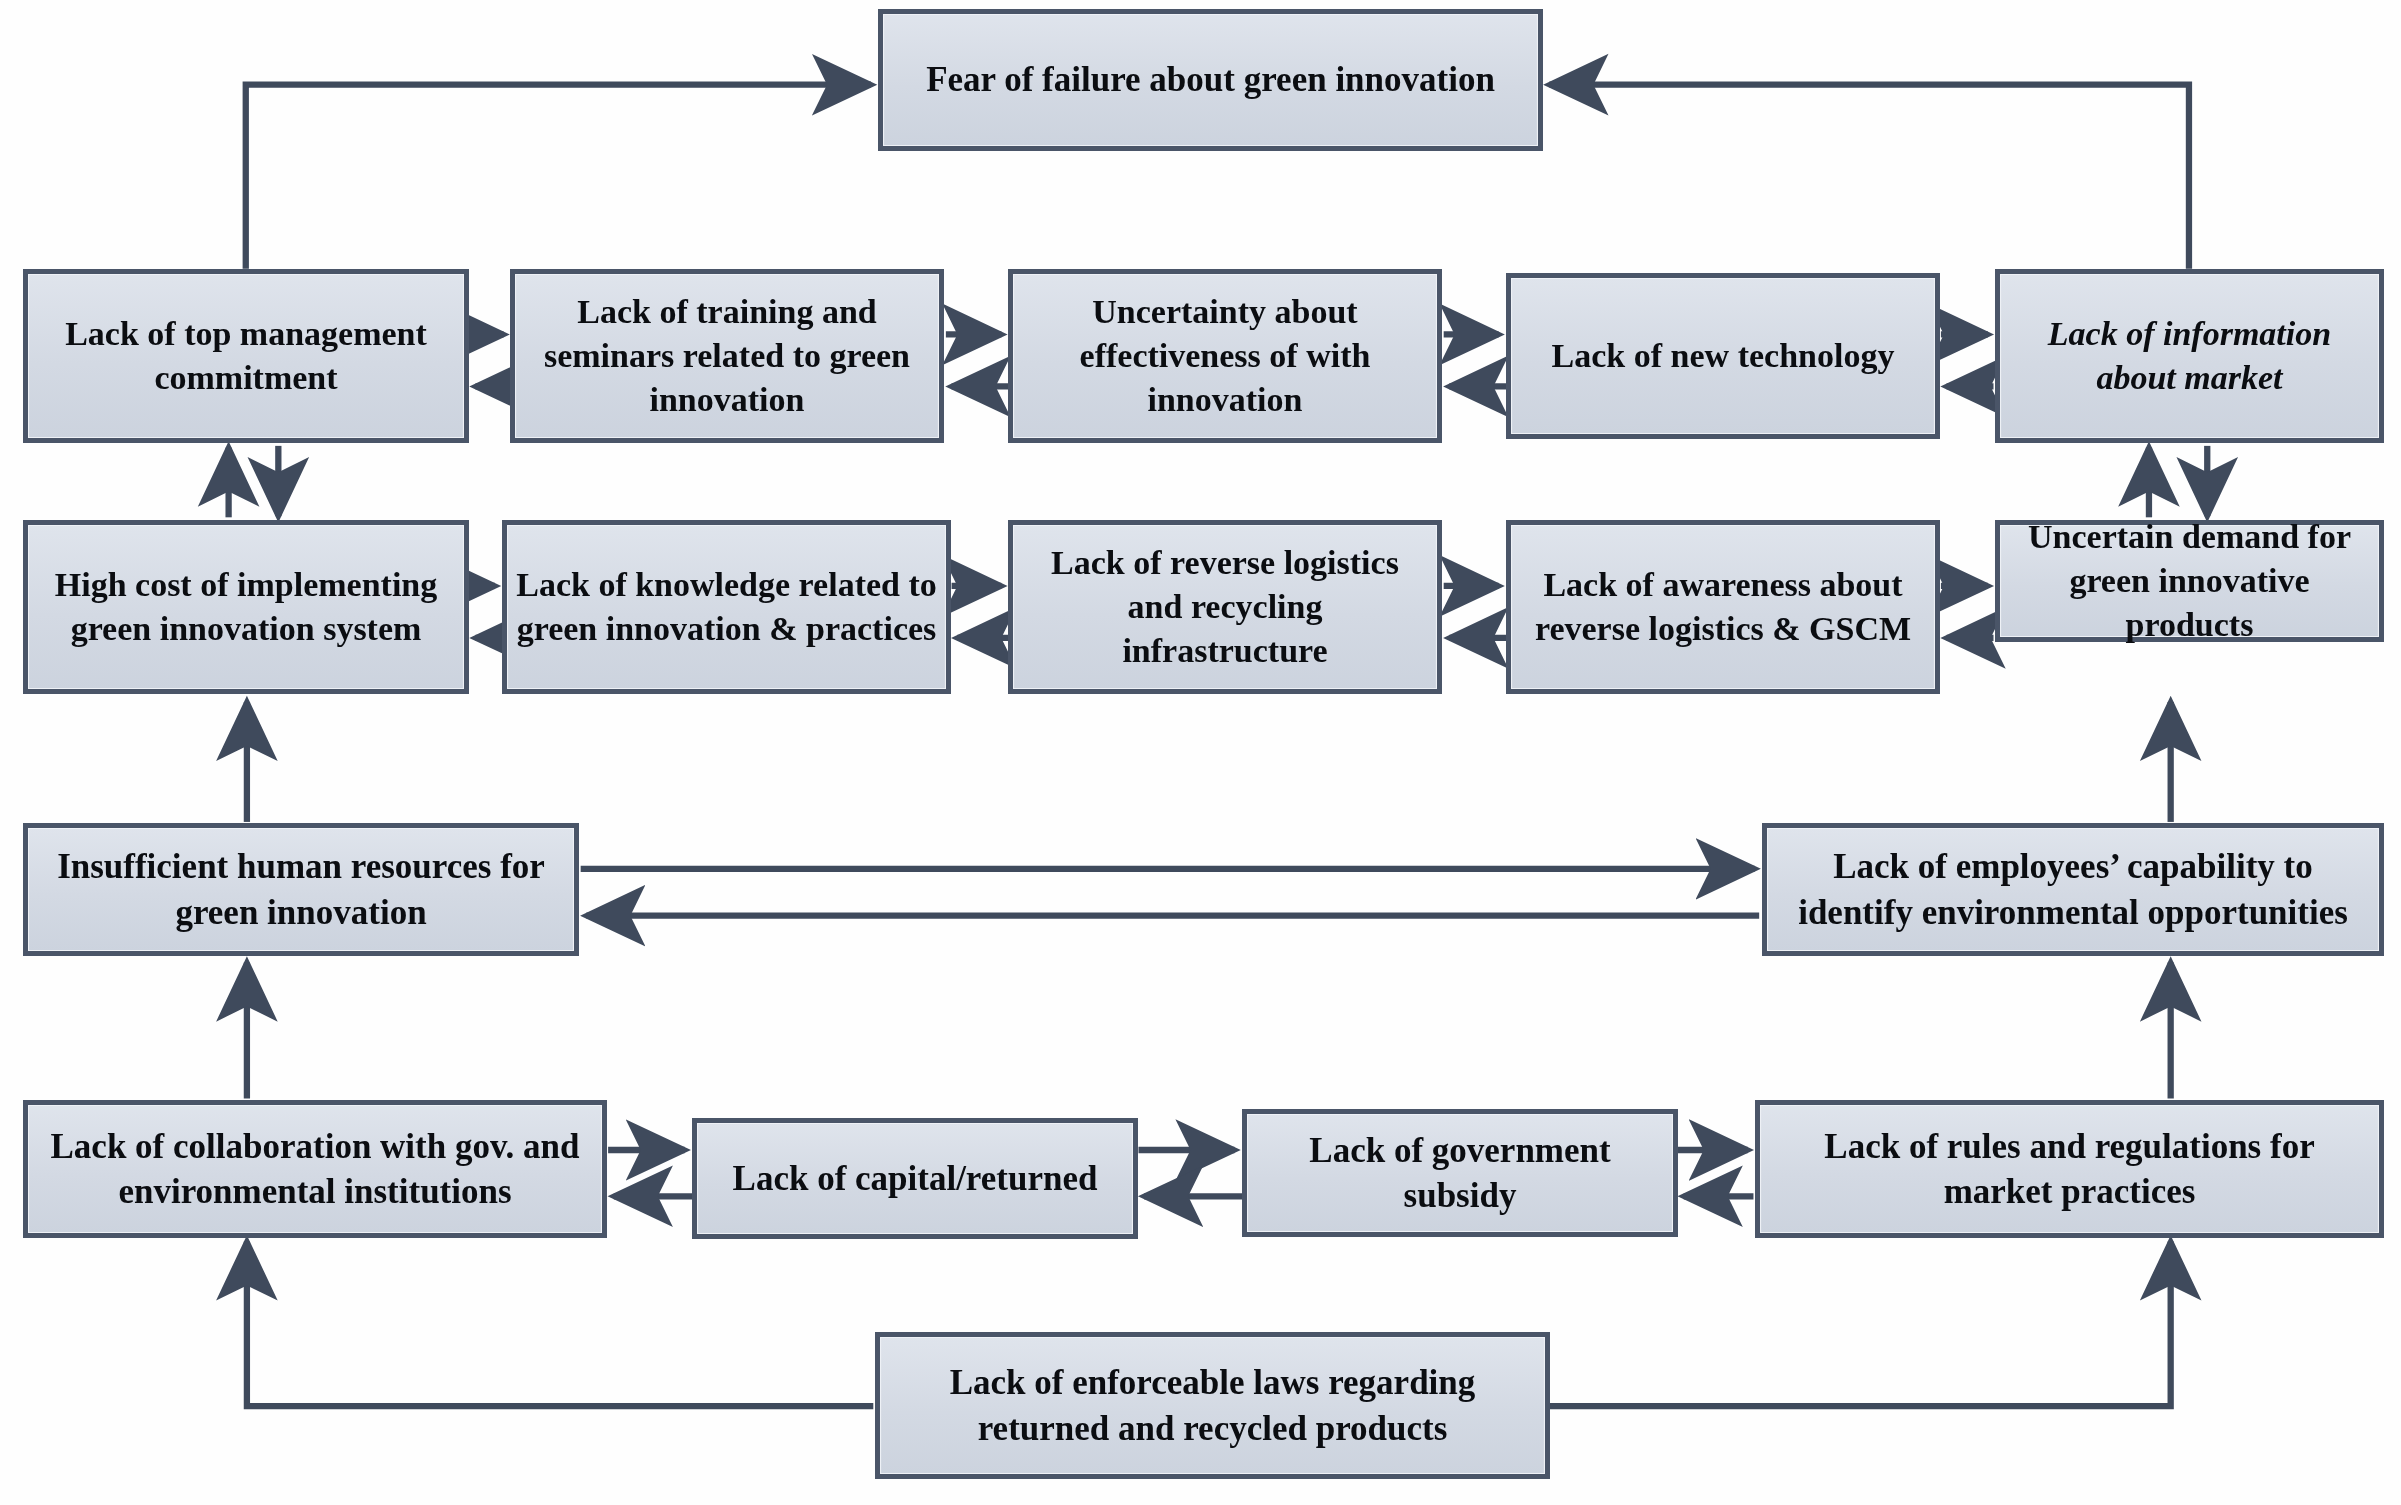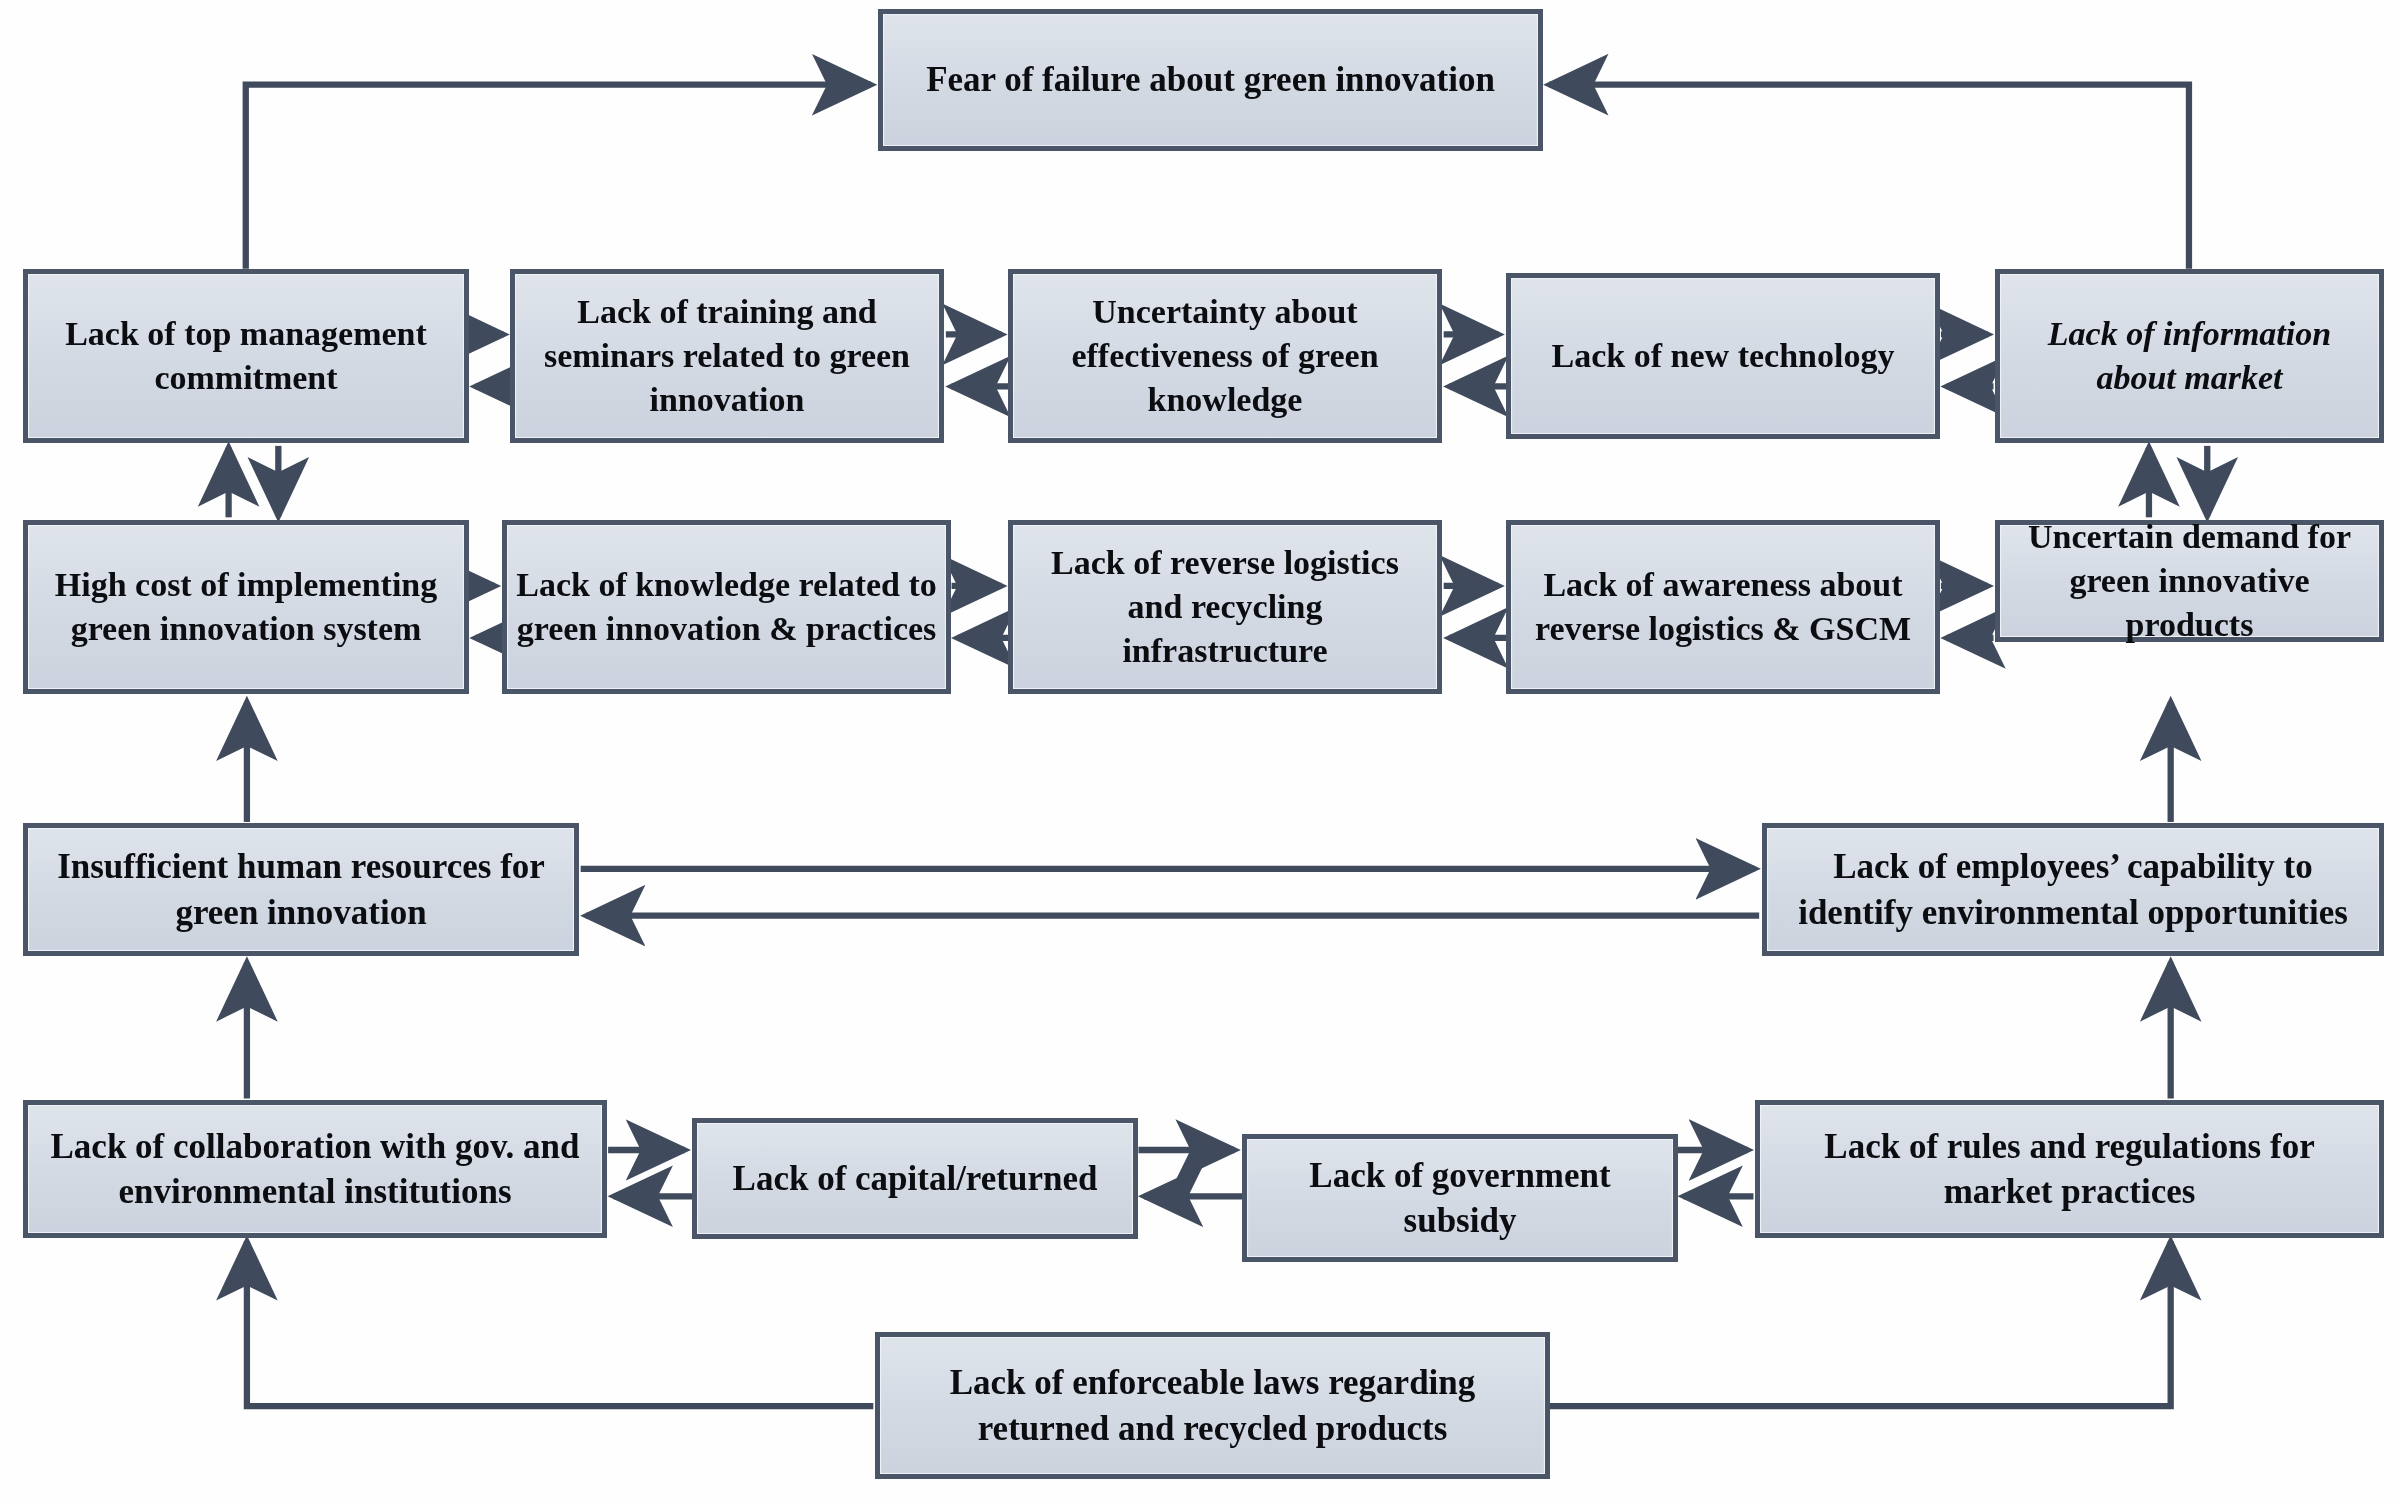--- a/index.html
+++ b/index.html
@@ -124,21 +124,21 @@
       <div class="node" style="left: 878px; top: 9.1px; width: 665px; height: 142px; font-size: 35px;">
         <span class="lbl">Fear of failure about green innovation</span>
       </div>
       <div class="node" style="left: 23px; top: 269px; width: 446px; height: 174px; font-size: 34px;">
         <span class="lbl">Lack of top management commitment</span>
       </div>
       <div class="node" style="left: 510px; top: 269px; width: 434px; height: 174px; font-size: 34px;">
         <span class="lbl">Lack of training and seminars related to green innovation</span>
       </div>
       <div class="node" style="left: 1008px; top: 269px; width: 434px; height: 174px; font-size: 34px;">
-        <span class="lbl">Uncertainty about effectiveness of green knowledge</span>
+        <span class="lbl">Uncertainty about effectiveness of with innovation</span>
       </div>
       <div class="node" style="left: 1506px; top: 273px; width: 434px; height: 166px; font-size: 34px;">
         <span class="lbl">Lack of new technology</span>
       </div>
       <div class="node" style="left: 1995px; top: 269px; width: 389px; height: 174px; font-size: 34px; font-style: italic;">
         <span class="lbl">Lack of information about market</span>
       </div>
       <div class="node" style="left: 23px; top: 520px; width: 446px; height: 174px; font-size: 34px;">
         <span class="lbl">High cost of implementing green innovation system</span>
       </div>
@@ -159,21 +159,21 @@
       </div>
       <div class="node" style="left: 1762px; top: 823px; width: 622px; height: 133px; font-size: 35px;">
         <span class="lbl">Lack of employees’ capability to identify environmental opportunities</span>
       </div>
       <div class="node" style="left: 23px; top: 1100px; width: 584px; height: 138px; font-size: 35px;">
         <span class="lbl">Lack of collaboration with gov. and environmental institutions</span>
       </div>
       <div class="node" style="left: 692px; top: 1118px; width: 446px; height: 121px; font-size: 35px;">
         <span class="lbl">Lack of capital/returned</span>
       </div>
-      <div class="node" style="left: 1242px; top: 1109px; width: 436px; height: 128px; font-size: 35px; margin-top: 25px;">
+      <div class="node" style="left: 1242px; top: 1109px; width: 436px; height: 128px; font-size: 35px;">
         <span class="lbl">Lack of government subsidy</span>
       </div>
       <div class="node" style="left: 1755px; top: 1100px; width: 629px; height: 138px; font-size: 35px;">
         <span class="lbl">Lack of rules and regulations for market practices</span>
       </div>
       <div class="node" style="left: 875px; top: 1332px; width: 675px; height: 147px; font-size: 35px;">
         <span class="lbl">Lack of enforceable laws regarding returned and recycled products</span>
       </div>
     </div>
 

